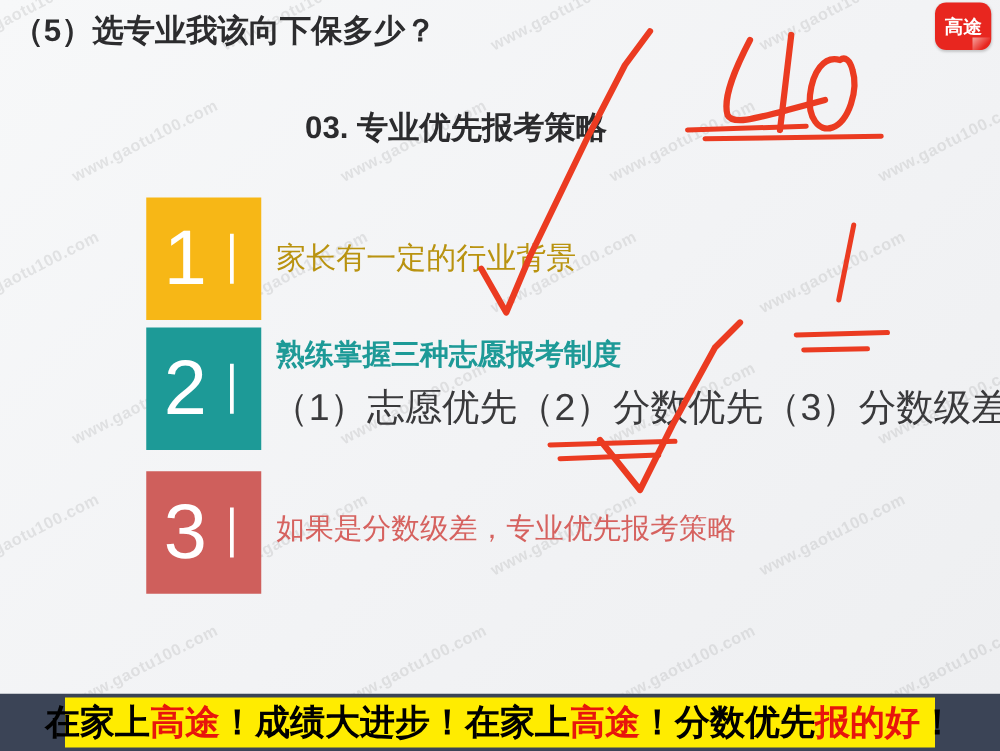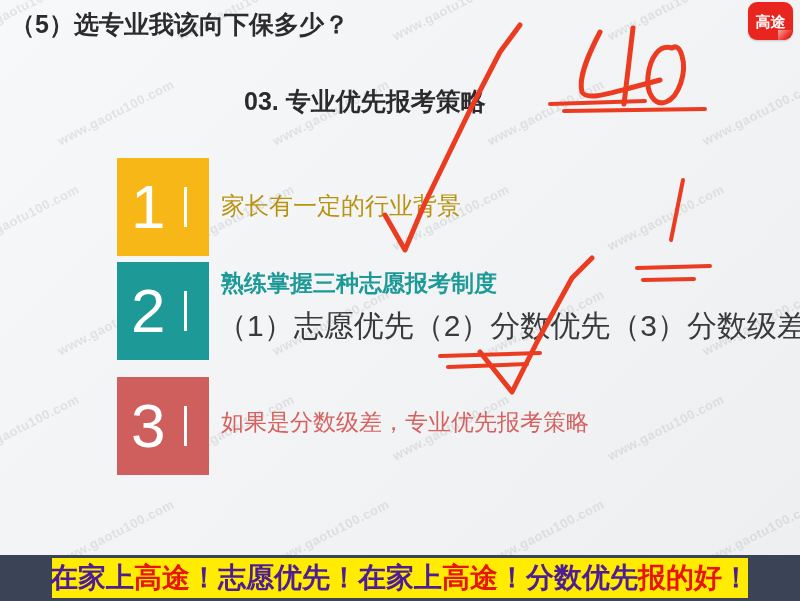--- a/index.html
+++ b/index.html
@@ -103,21 +103,21 @@
   }
   #banner {
     position:absolute; left:52px; top:3px; width:696px; height:40px;
     background:#ffec00;
     display:flex; align-items:center; justify-content:center;
   }
   #banner .bn {
     font-size:28px; font-weight:700; line-height:1;
     letter-spacing:0px; white-space:nowrap;
   }
-  .bk { color:#4c1d95;margin-top:12px; }
+  .bk { color:#000000;margin-top:12px; }
   .rd { color:#e8150c; }
 </style>
 </head>
 <body>
 
 <div id="slide">
 
   <div id="watermarks">
       <div class="wm" style="left: -40px; top: 30px;">www.gaotu100.com</div>
       <div class="wm" style="left: 175px; top: 30px;">www.gaotu100.com</div>
@@ -201,15 +201,15 @@
       <path d="M 480 352 L 512 392 L 538 340 L 572 278 L 592 258" stroke-width="5"></path>
 
       <path d="M 440 356 L 540 353" stroke-width="4"></path>
       <path d="M 448 367 L 527 364" stroke-width="4"></path>
     </g>
   </svg>
 </div>
 
 <div id="bottom-bar">
   <div id="banner">
-    <div class="bn"><span class="bk">在家上</span><span class="rd">高途</span><span class="bk">！志愿优先！在家上</span><span class="rd">高途</span><span class="bk">！分数优先</span><span class="rd">报的好</span><span class="bk">！</span></div>
+    <div class="bn"><span class="bk">在家上</span><span class="rd">高途</span><span class="bk">！成绩大进步！在家上</span><span class="rd">高途</span><span class="bk">！分数优先</span><span class="rd">报的好</span><span class="bk">！</span></div>
   </div>
 </div>
 
 </body></html>

